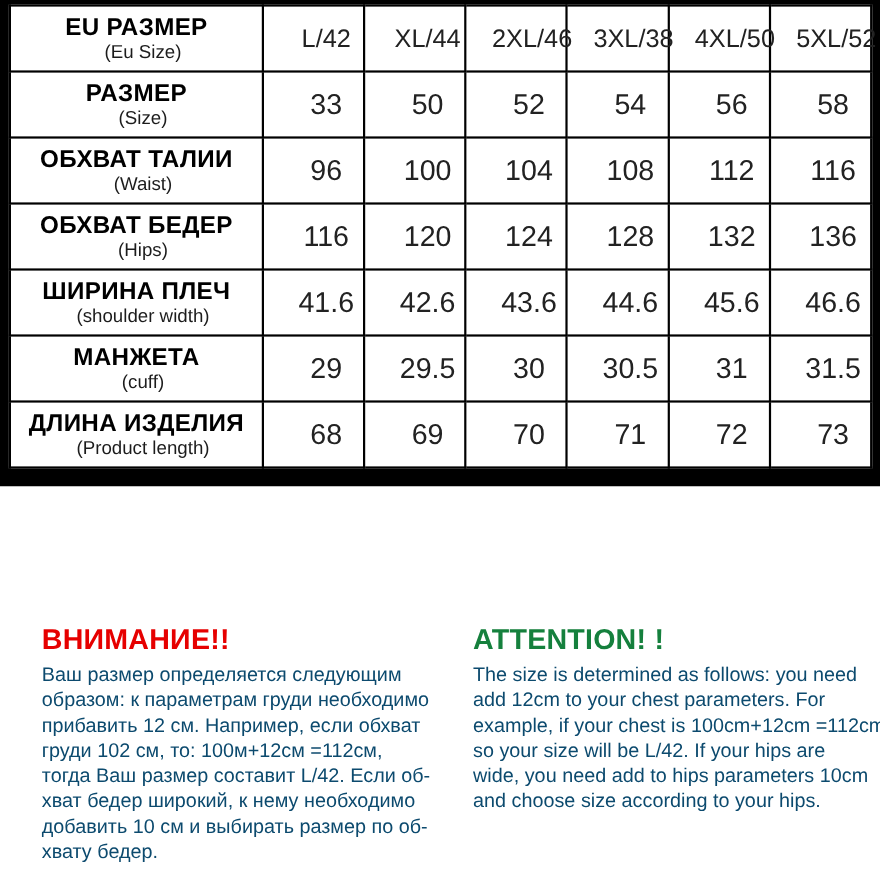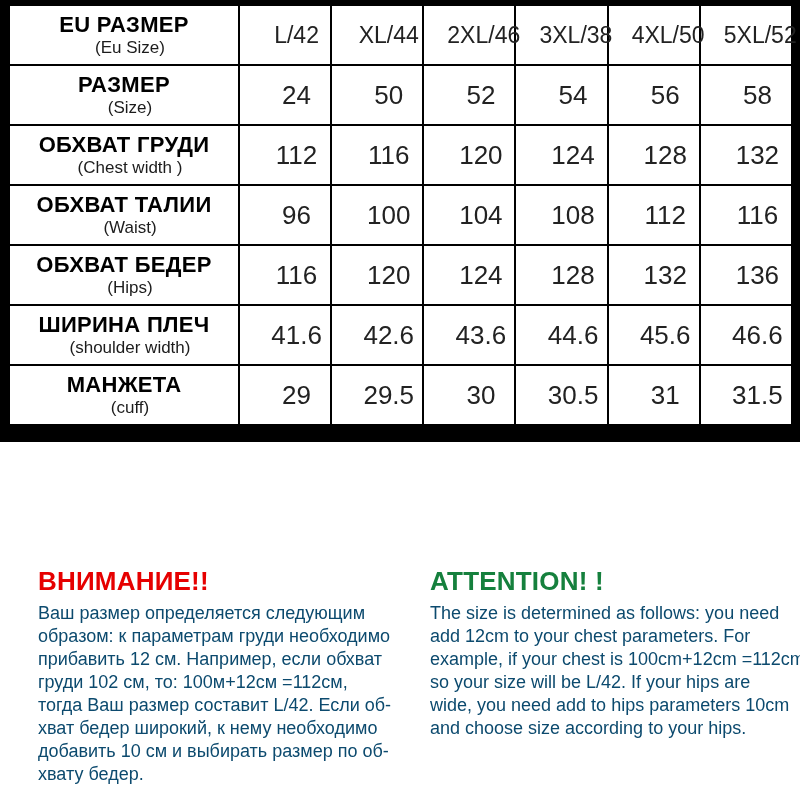--- a/index.html
+++ b/index.html
@@ -126,38 +126,26 @@
             <td>2XL/46</td>
             <td>3XL/38</td>
             <td>4XL/50</td>
             <td>5XL/52</td>
           </tr>
           <tr>
             <th>
               <div class="lbl-ru">РАЗМЕР</div>
               <div class="lbl-en">(Size)</div>
             </th>
-            <td>24</td>
+            <td>33</td>
             <td>50</td>
             <td>52</td>
             <td>54</td>
             <td>56</td>
             <td>58</td>
-          </tr>
-          <tr>
-            <th>
-              <div class="lbl-ru">ОБХВАТ ГРУДИ</div>
-              <div class="lbl-en">(Chest width )</div>
-            </th>
-            <td>112</td>
-            <td>116</td>
-            <td>120</td>
-            <td>124</td>
-            <td>128</td>
-            <td>132</td>
           </tr>
           <tr>
             <th>
               <div class="lbl-ru">ОБХВАТ ТАЛИИ</div>
               <div class="lbl-en">(Waist)</div>
             </th>
             <td>96</td>
             <td>100</td>
             <td>104</td>
             <td>108</td>
@@ -192,20 +180,32 @@
             <th>
               <div class="lbl-ru">МАНЖЕТА</div>
               <div class="lbl-en">(cuff)</div>
             </th>
             <td>29</td>
             <td>29.5</td>
             <td>30</td>
             <td>30.5</td>
             <td>31</td>
             <td>31.5</td>
+          </tr>
+          <tr>
+            <th>
+              <div class="lbl-ru">ДЛИНА ИЗДЕЛИЯ</div>
+              <div class="lbl-en">(Product length)</div>
+            </th>
+            <td>68</td>
+            <td>69</td>
+            <td>70</td>
+            <td>71</td>
+            <td>72</td>
+            <td>73</td>
           </tr>
         </tbody>
     </table>
   </div>
 
   <div class="notes">
     <div class="note note-ru">
       <h2 class="note-heading" style="color: rgb(230, 0, 0);">ВНИМАНИЕ!!</h2>
       <div class="note-body">Ваш размер определяется следующим
 образом: к параметрам груди необходимо

